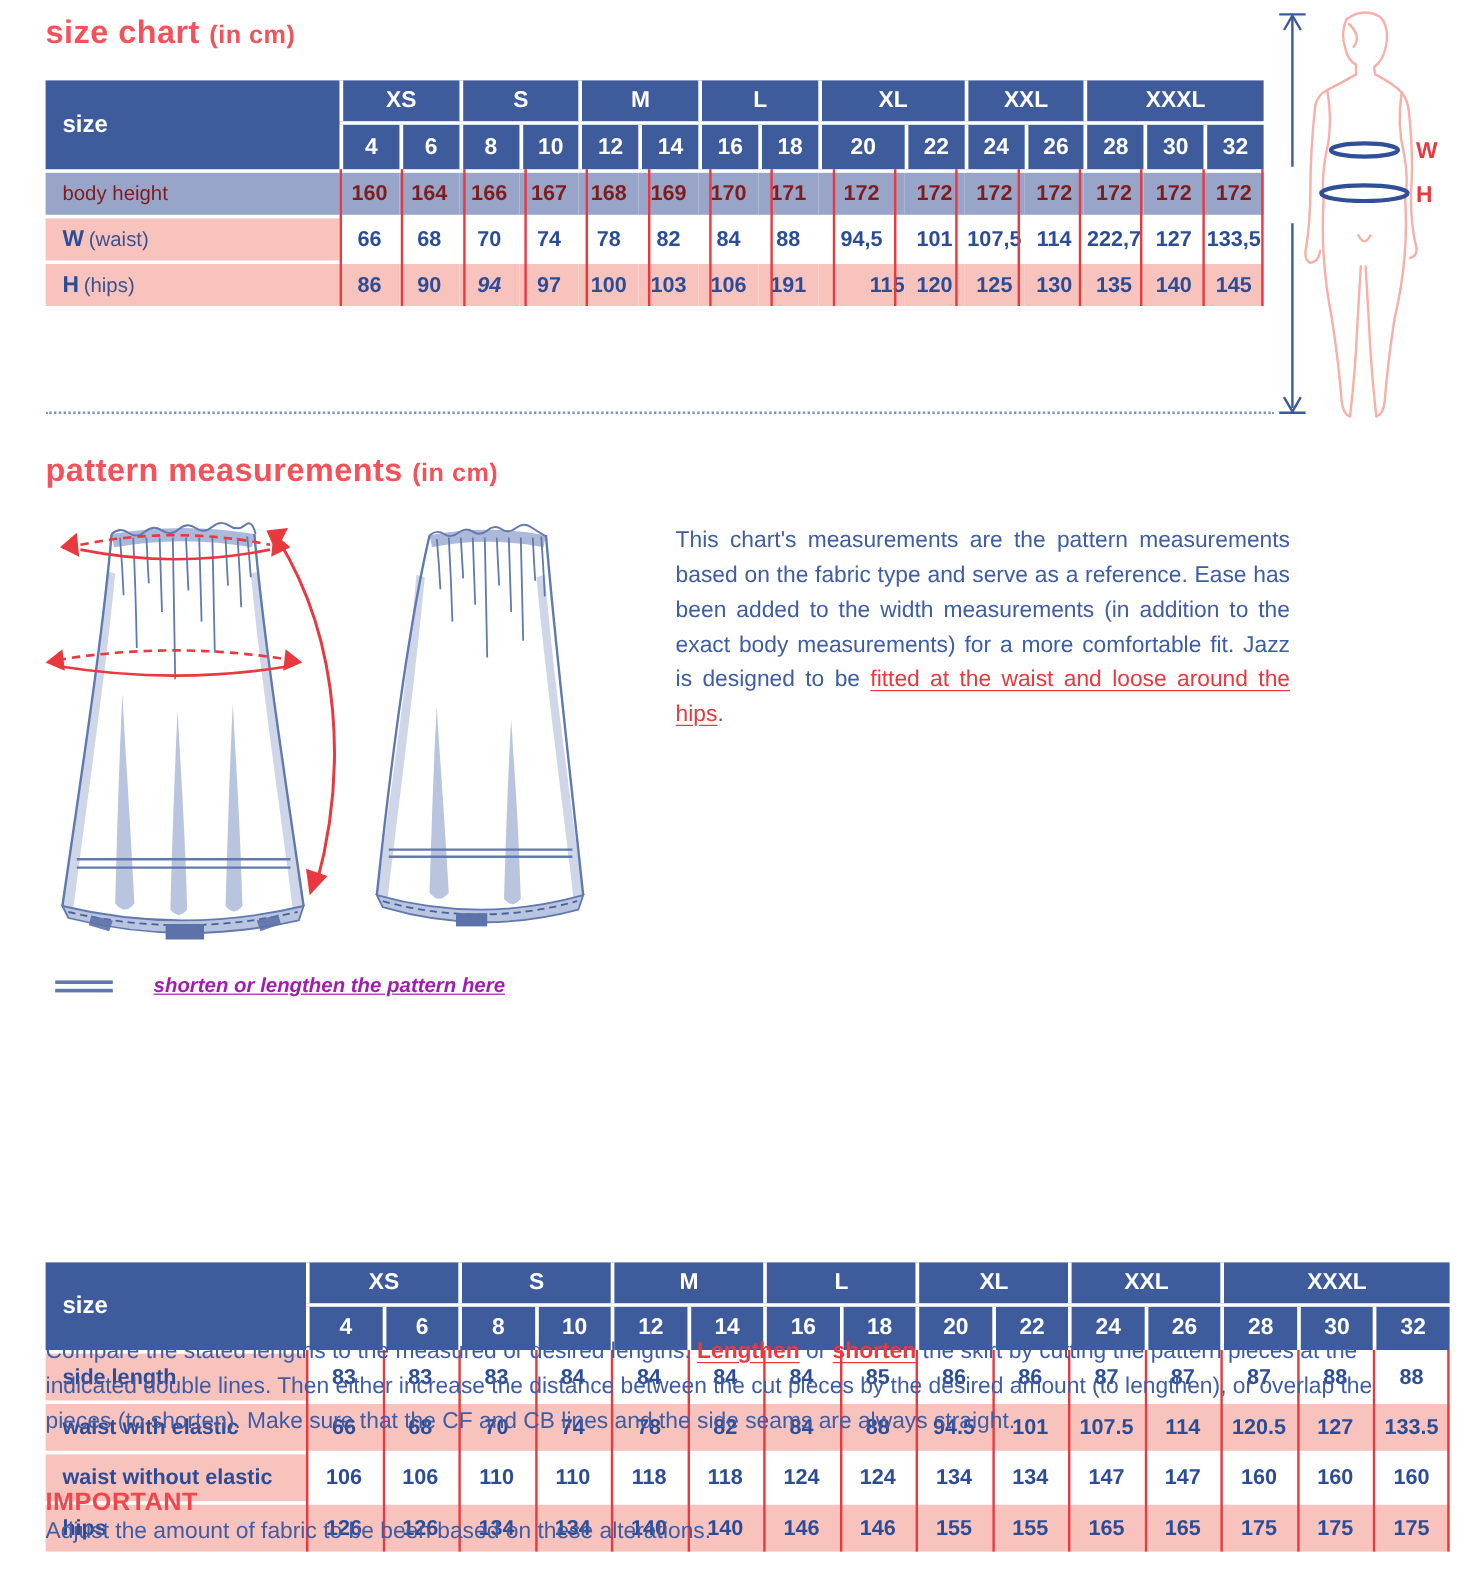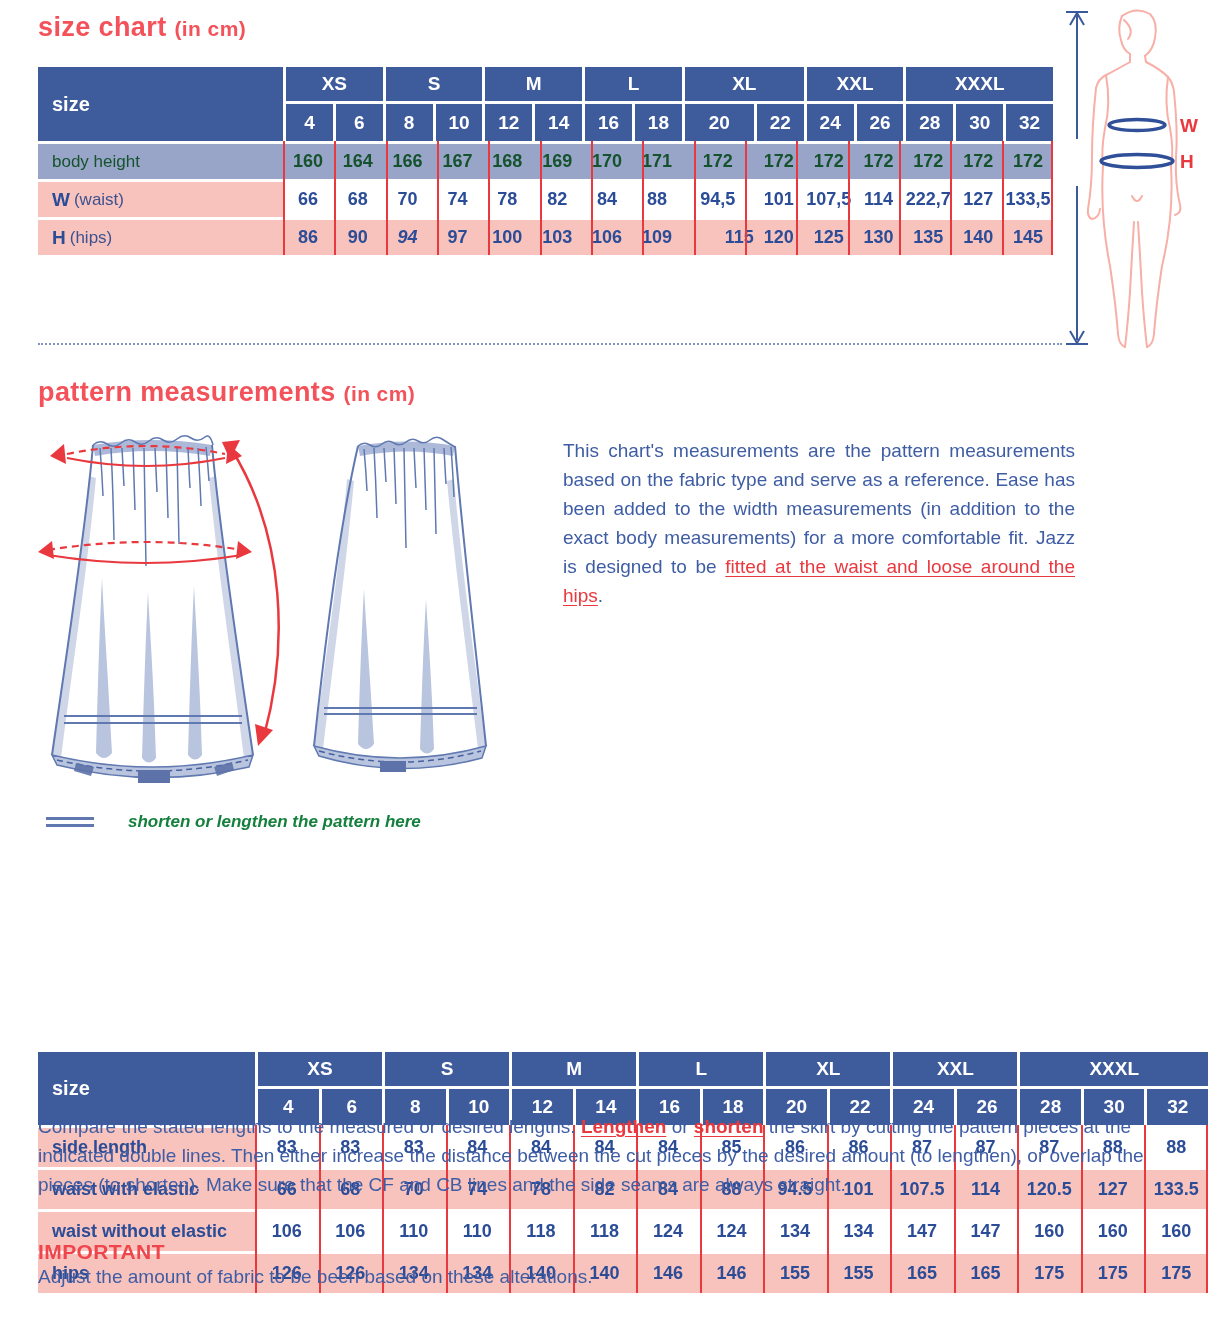--- a/index.html
+++ b/index.html
@@ -19,29 +19,29 @@
         font-size:18px;font-weight:bold;color:#2b4c96;}
   .c-corner{background:#3e5b9c;color:#fff;justify-content:flex-start;
             padding-left:14px;font-size:20px;font-weight:bold;}
   .c-group,.c-size{background:#3e5b9c;color:#fff;font-size:19px;border-left:3px solid #fff;}
   .c-label{justify-content:flex-start;padding-left:14px;}
   .c-label.t1{font-weight:normal;font-size:17px;color:#3c5290;}
   .c-label.t1 b{font-weight:bold;font-size:19px;color:#2b4c96;}
   .c-label.t1 .lr{margin-left:4px;}
   .c-label.t2{font-size:18px;font-weight:bold;color:#2b4c96;}
   .s-lav{background:#99a5c8;}
-  .s-lav.c-val,.c-label.s-lav{color:#14532d;}
+  .s-lav.c-val,.c-label.s-lav{color:#7f1d1d;}
   .s-pink{background:#f9c3bd;}
   .s-white{background:#fff;}
   .redline{position:absolute;width:2px;background:#e9383e;}
   
   .legend{display:flex;align-items:center;}
   .dbl-lines{width:48px;}
   .dbl-lines div{height:3px;background:#5f78b0;margin:4px 0;}
-  .legend .ltext{margin-left:34px;font-size:17px;font-style:italic;color:#15803d;font-weight:bold;}
+  .legend .ltext{margin-left:34px;font-size:17px;font-style:italic;color:#a21caf;font-weight:bold;text-decoration:underline;}
   h3.imp{margin:0;font-size:21px;font-weight:bold;color:#ef454c;letter-spacing:.4px;}
   .whlabel{font:bold 19px "Liberation Sans",sans-serif;fill:#e9383e;}
 </style>
 </head>
 <body>
 
 <div class="page">
 
   <h1 class="sec abs" style="left:38px;top:12px;"><span>size chart</span> <span class="unit">(in cm)</span></h1>
 
@@ -109,21 +109,21 @@
           <b>H</b>
           <span class="lr">(hips)</span>
         </div>
         <div class="cell c-val s-pink" style="grid-area: 5 / 2;">86</div>
         <div class="cell c-val s-pink" style="grid-area: 5 / 3;">90</div>
         <div class="cell c-val s-pink" style="grid-area: 5 / 4; font-style: italic;">94</div>
         <div class="cell c-val s-pink" style="grid-area: 5 / 5;">97</div>
         <div class="cell c-val s-pink" style="grid-area: 5 / 6;">100</div>
         <div class="cell c-val s-pink" style="grid-area: 5 / 7;">103</div>
         <div class="cell c-val s-pink" style="grid-area: 5 / 8;">106</div>
-        <div class="cell c-val s-pink" style="grid-area: 5 / 9;">109</div>
+        <div class="cell c-val s-pink" style="grid-area: 5 / 9;">191</div>
         <div class="cell c-val s-pink" style="grid-area: 5 / 10; padding-left: 43px;">115</div>
         <div class="cell c-val s-pink" style="grid-area: 5 / 11;">120</div>
         <div class="cell c-val s-pink" style="grid-area: 5 / 12;">125</div>
         <div class="cell c-val s-pink" style="grid-area: 5 / 13;">130</div>
         <div class="cell c-val s-pink" style="grid-area: 5 / 14;">135</div>
         <div class="cell c-val s-pink" style="grid-area: 5 / 15;">140</div>
         <div class="cell c-val s-pink" style="grid-area: 5 / 16;">145</div>
       </div>
       <div class="redline" style="left: 245px; top: 74px; bottom: 0px;"></div>
       <div class="redline" style="left: 296.333px; top: 74px; bottom: 0px;"></div>

